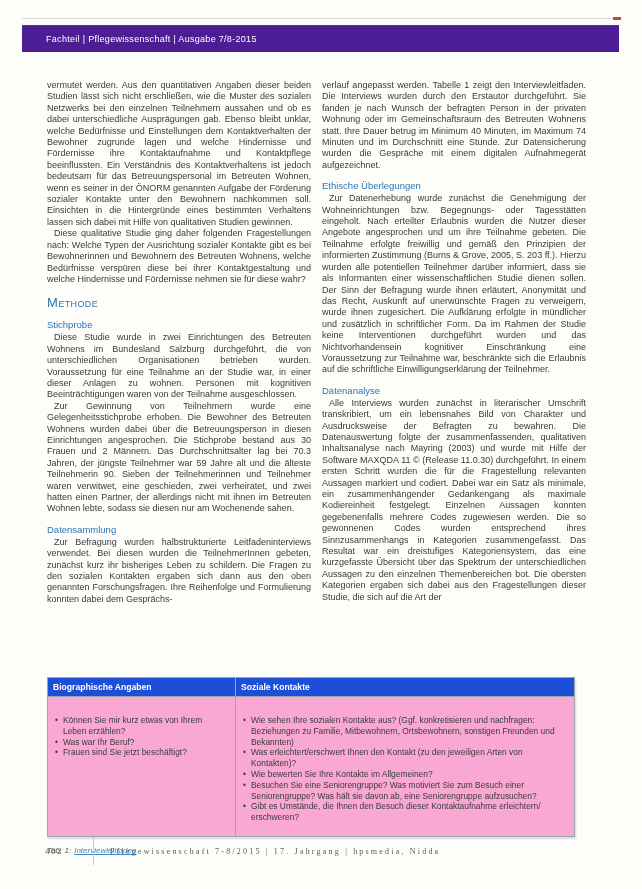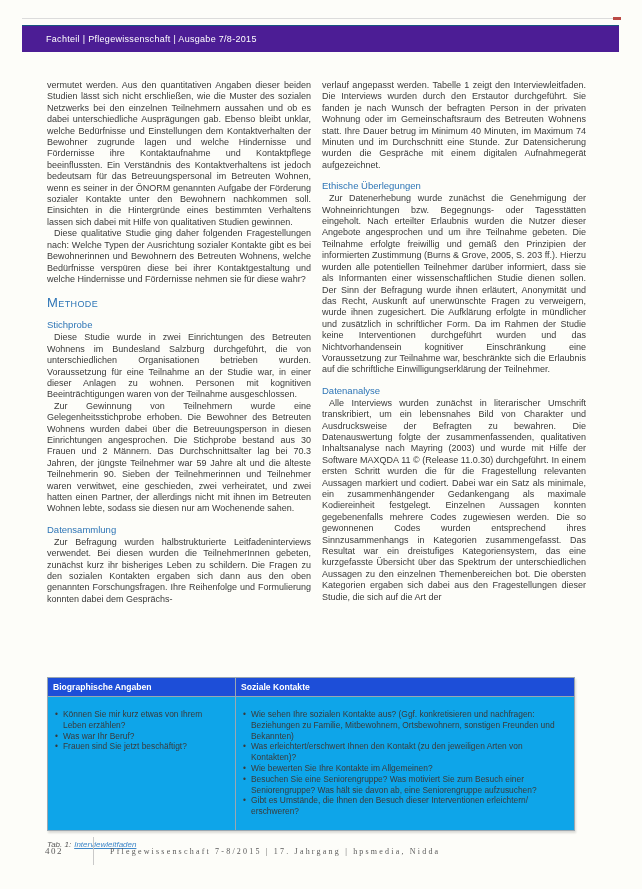--- a/index.html
+++ b/index.html
@@ -31,21 +31,21 @@
   
   .tbl{
     width:528px;border-collapse:collapse;margin-top:9px;table-layout:fixed;
     box-shadow:1px 2px 2px rgba(0,0,0,.14);
   }
   .tbl th,.tbl td{border:1px solid #9aa7b1;box-sizing:border-box;vertical-align:top;}
   .tbl th{
     background:#1d4ed8;color:#ffffff;font-weight:bold;text-align:left;
     font-size:8.6px;padding:4px 5px;height:18px;
   }
-  .tbl td{background:#0ea5e9;padding:12px 8px 13px 5px;font-size:8.4px;line-height:10.8px;}
+  .tbl td{background:#f9a8d4;padding:18px 8px 13px 5px;font-size:8.4px;line-height:10.8px;}
   .c1{width:188px;}
   .li{position:relative;padding-left:10px;margin:0;}
   .li::before{content:"\2022";position:absolute;left:2px;top:0;}
   
   .caption{margin-top:9px;font-style:italic;font-size:8px;color:#595959;}
   .caption .cap-link{color:#3f87c9;text-decoration:underline;margin-left:3px;}
   
   .footer{position:absolute;left:45px;top:836px;height:30px;display:flex;align-items:center;color:#595959;font-family:Liberation Serif, serif;}
   .footer .pnum{font-size:9px;letter-spacing:1.5px;width:48px;}
   .footer .fdiv{width:1px;height:28px;background:#c9c9c9;margin:0 16px 0 0;}
@@ -100,21 +100,21 @@
           <td>
             <div class="li">Können Sie mir kurz etwas von Ihrem Leben erzählen?</div>
             <div class="li">Was war Ihr Beruf?</div>
             <div class="li">Frauen sind Sie jetzt beschäftigt?</div>
           </td>
           <td>
             <div class="li">Wie sehen Ihre sozialen Kontakte aus? (Ggf. konkretisieren und nachfragen: Beziehungen zu Familie, Mitbewohnern, Ortsbewohnern, sonstigen Freunden und Bekannten)</div>
             <div class="li">Was erleichtert/erschwert Ihnen den Kontakt (zu den jeweiligen Arten von Kontakten)?</div>
             <div class="li">Wie bewerten Sie Ihre Kontakte im Allgemeinen?</div>
             <div class="li">Besuchen Sie eine Seniorengruppe? Was motiviert Sie zum Besuch einer Seniorengruppe? Was hält sie davon ab, eine Seniorengruppe aufzusuchen?</div>
-            <div class="li">Gibt es Umstände, die Ihnen den Besuch dieser Interventionen erleichtern/ erschweren?</div>
+            <div class="li">Gibt es Umstände, die Ihnen den Besuch dieser Kontaktaufnahme erleichtern/ erschweren?</div>
           </td>
         </tr>
       </tbody>
     </table>
 
     <div class="caption">
       <span>Tab. 1:</span><span class="cap-link">Interviewleitfaden</span>
     </div>
   </div>
 

